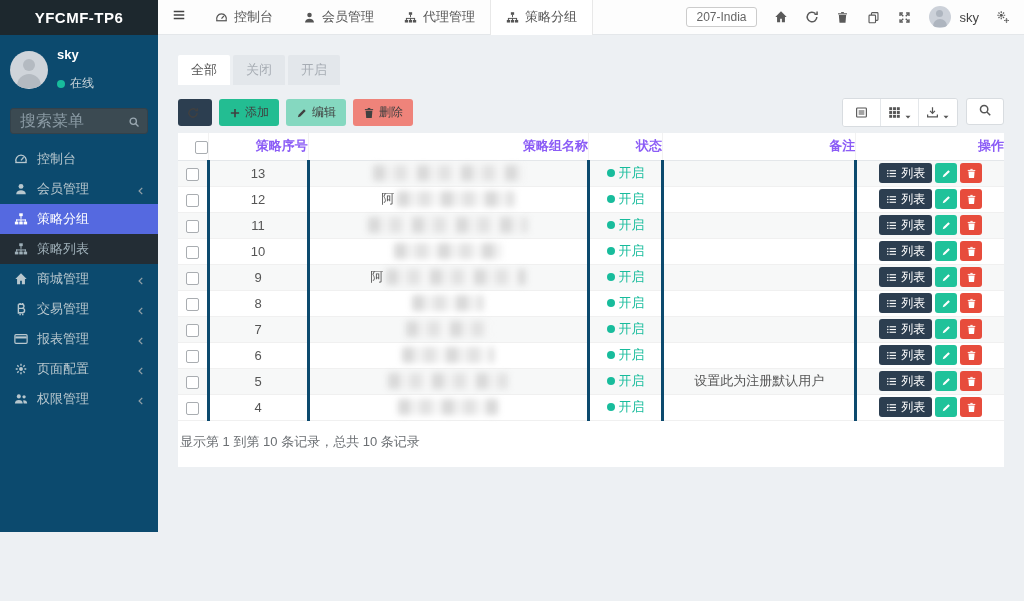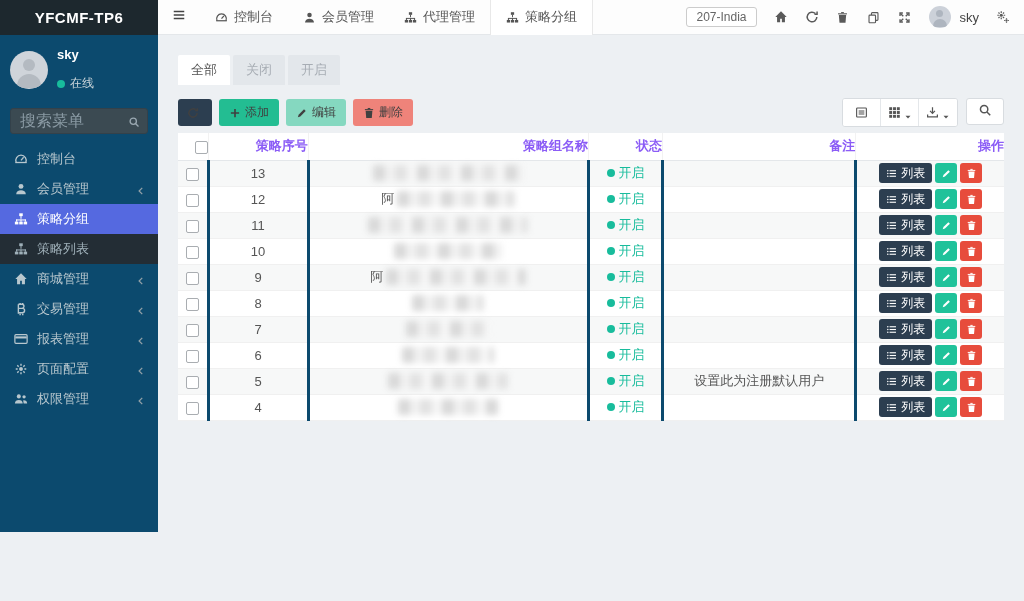--- a/index.html
+++ b/index.html
@@ -701,16 +701,17 @@
                   </button><button class="row-btn rb-del">
                     <span class="icon"><svg viewBox="0 0 16 16" width="11" height="11" fill="currentColor">
                         <path d="M3.5 5h9l-.8 9.5H4.3z"></path>
                         <rect x="2.5" y="2.8" width="11" height="1.4"></rect>
                         <rect x="6.3" y="1.3" width="3.4" height="1.4"></rect>
                       </svg></span>
                   </button></td>
               </tr>
             </tbody>
         </table>
+        <div class="page-info">显示第 1 到第 10 条记录，总共 10 条记录</div>
       </div>
     </div>
   </div>
 </div>
 
 </body></html>

